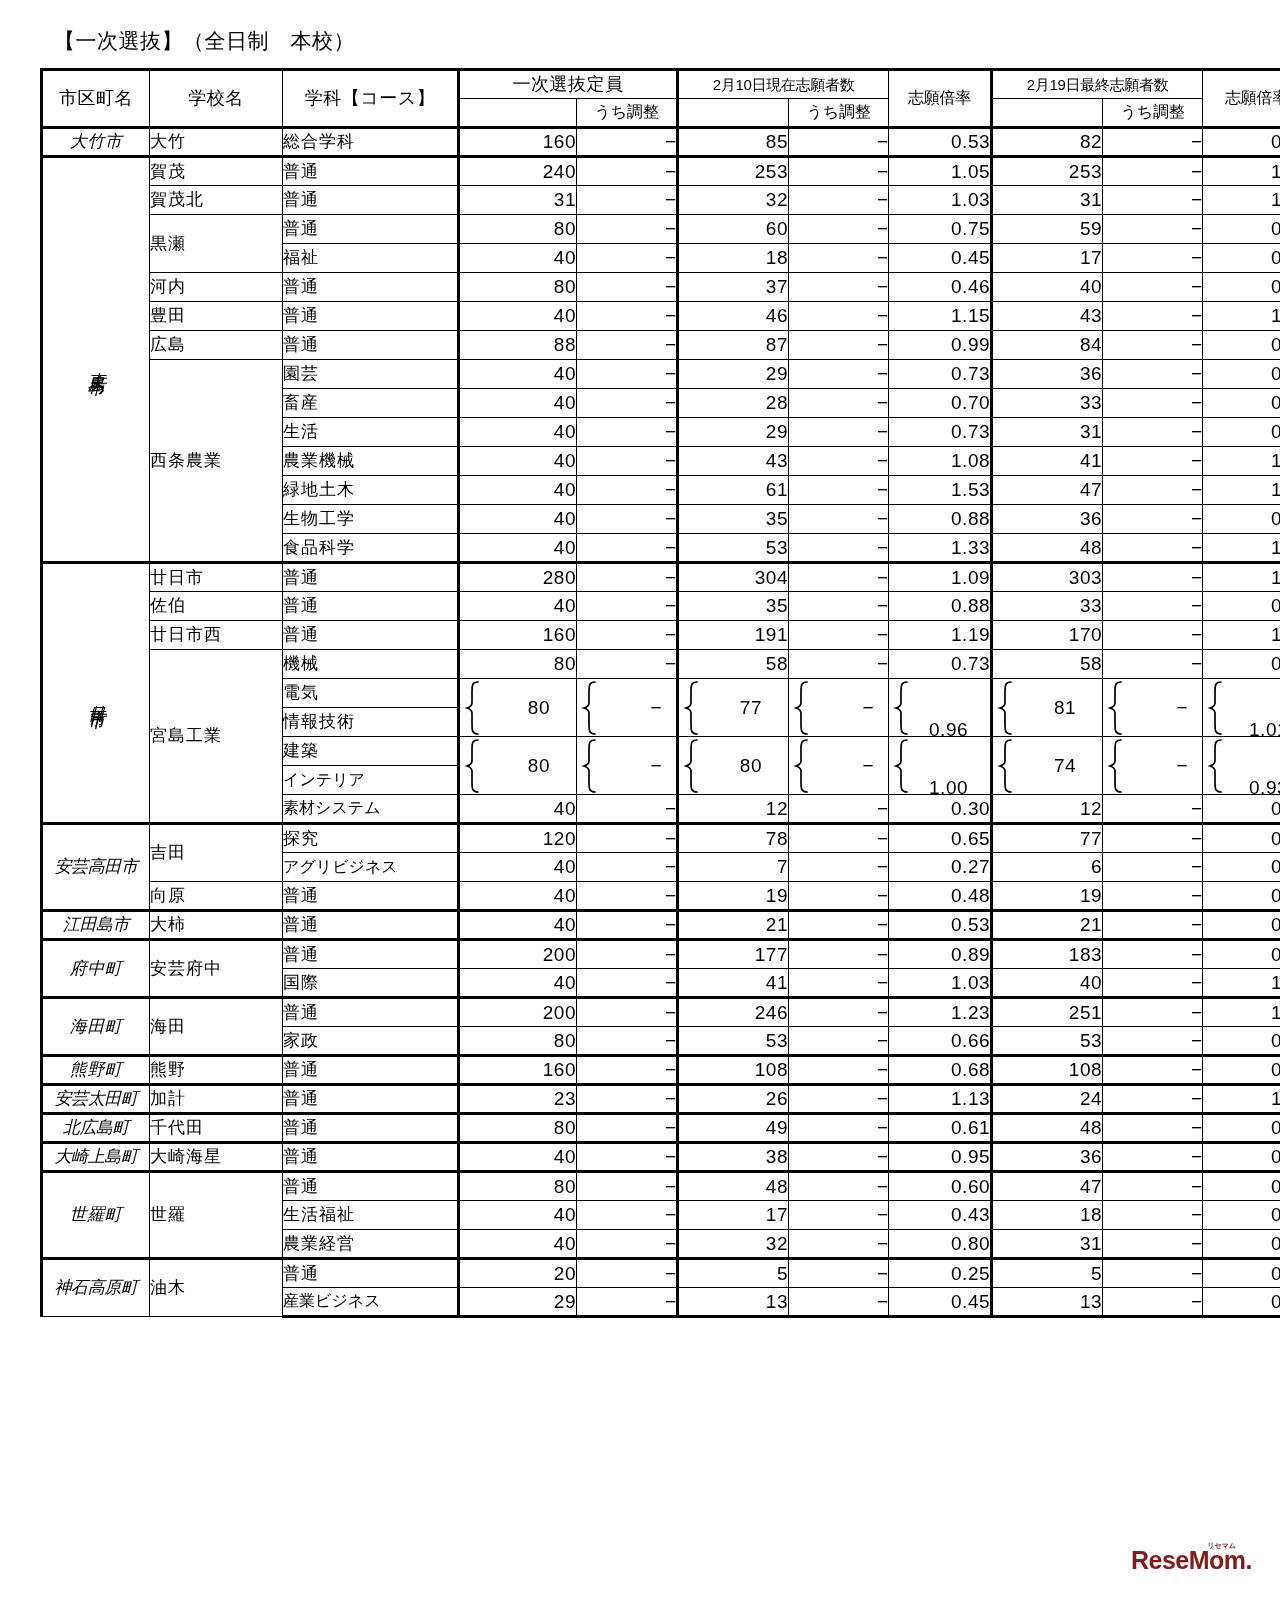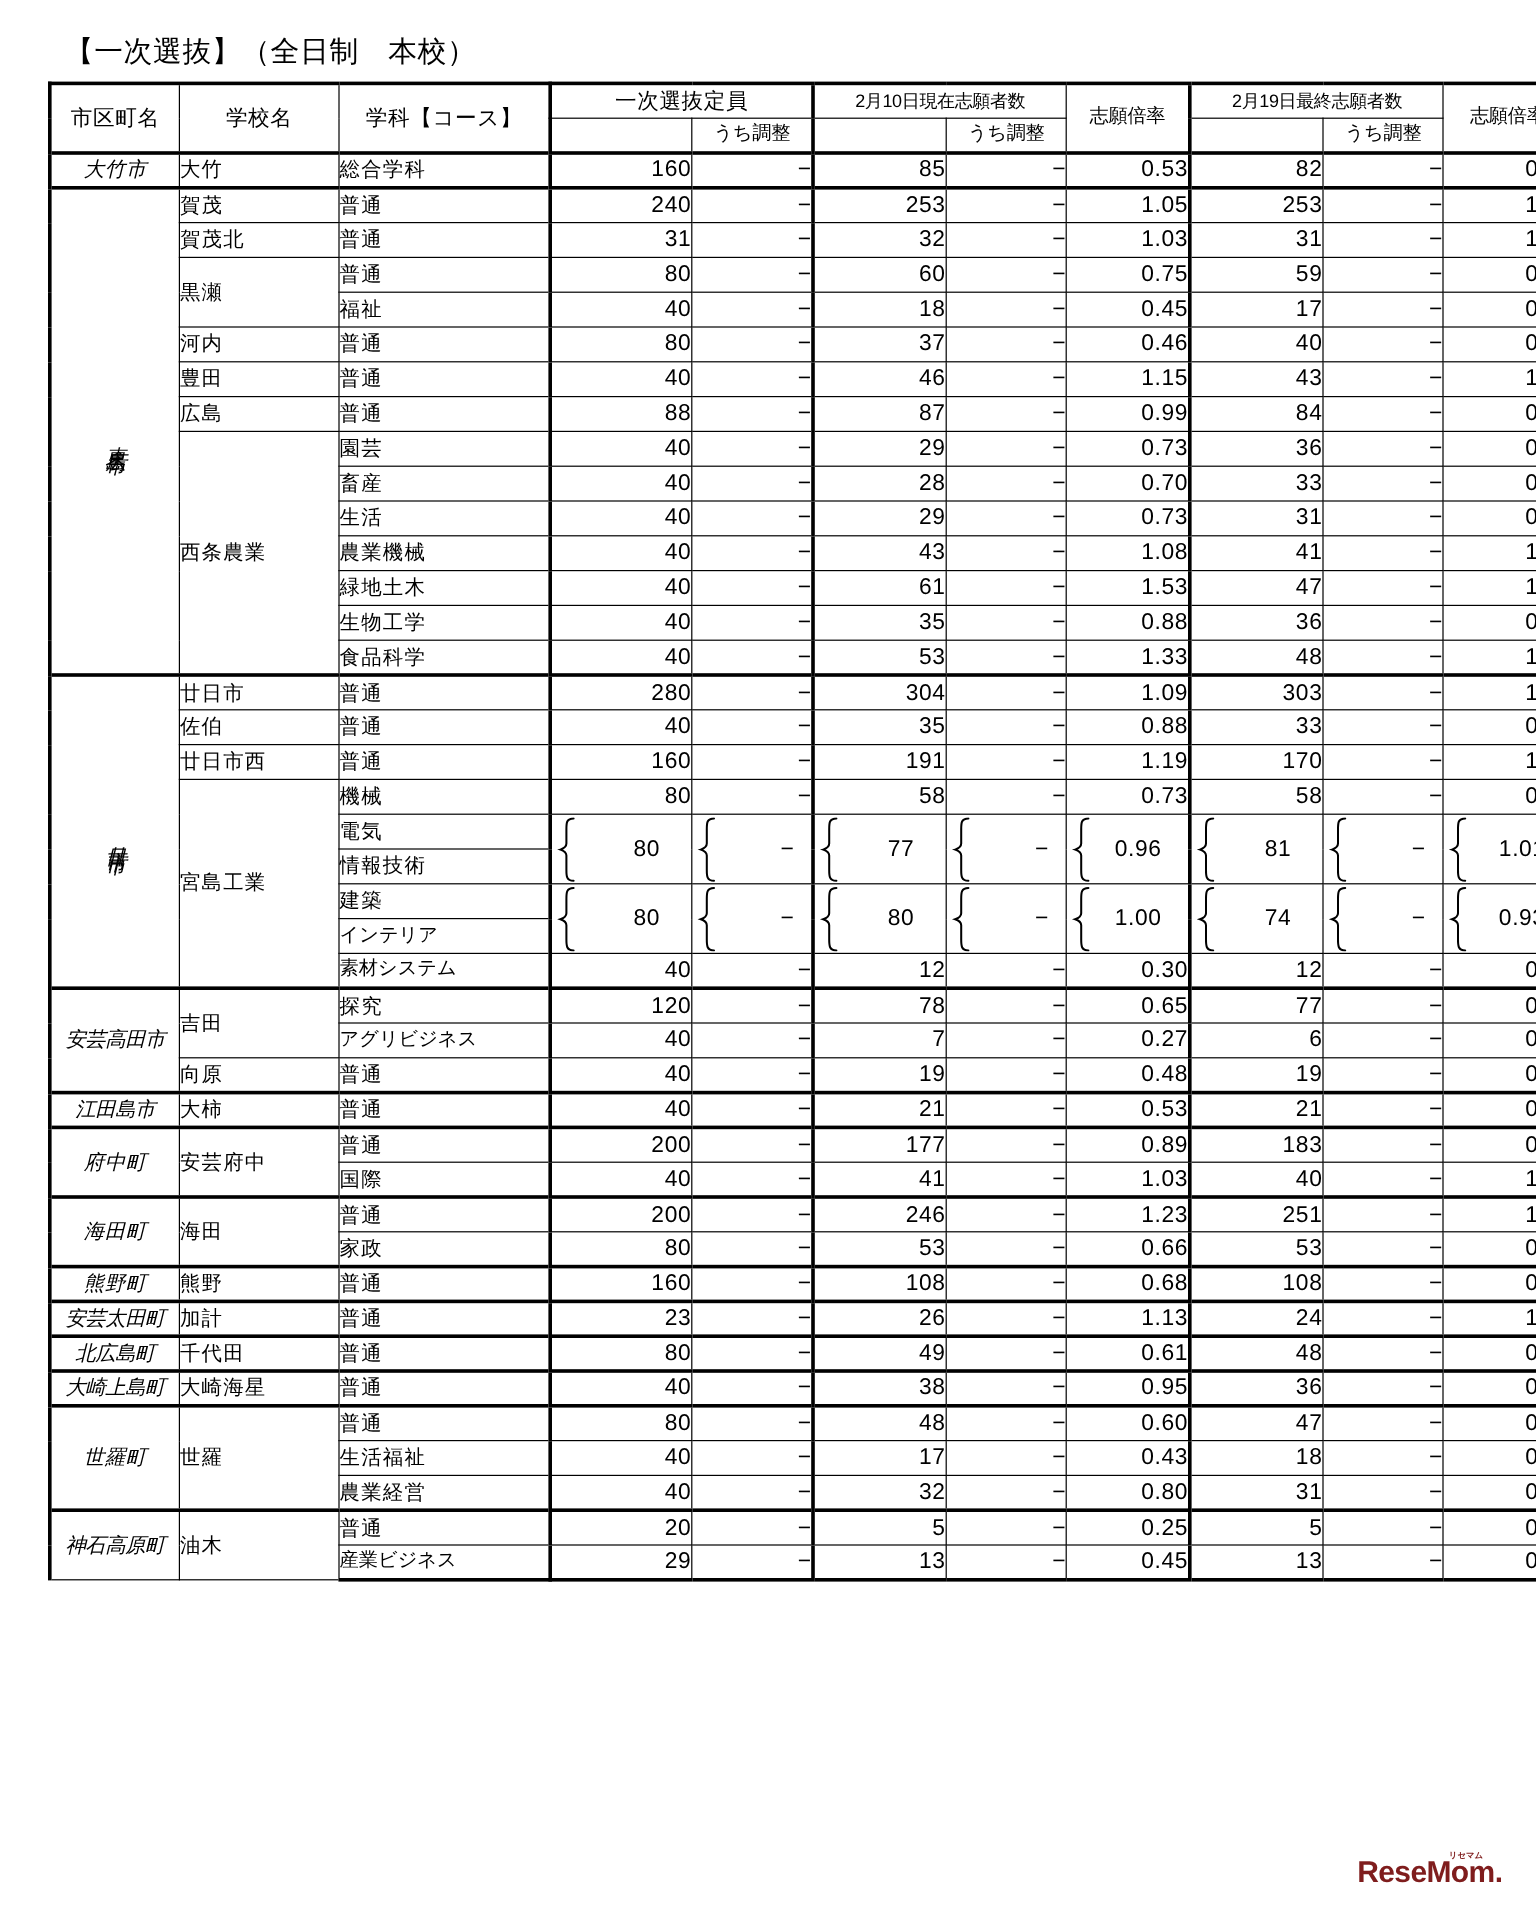--- a/index.html
+++ b/index.html
@@ -13,21 +13,21 @@
     font-family: "Liberation Sans", "DejaVu Sans", sans-serif;
     color: #000000;
     position: relative;
     overflow: hidden;
   }
 
   .page-title {
     position: absolute;
     left: 54px;
     top: 27px;
-    font-size: 24px;
+    font-size: 21px;
     letter-spacing: 0.5px;
     white-space: nowrap;
   }
 
   .table-wrap {
     position: absolute;
     left: 40px;
     top: 68px;
     width: 1200px;
   }
@@ -150,20 +150,21 @@
     top: 50%;
     transform: translateY(-50%);
     font-size: 19px;
     letter-spacing: 0.5px;
   }
   .brace-val.dash {
     right: 14px;
   }
   .brace-val.rate {
     right: 22px;
+    margin-top: 22px;
   }
 
   .watermark {
     position: absolute;
     right: 28px;
     bottom: 24px;
     text-align: right;
     color: #7f1d1d;
     font-weight: bold;
     font-size: 25px;

